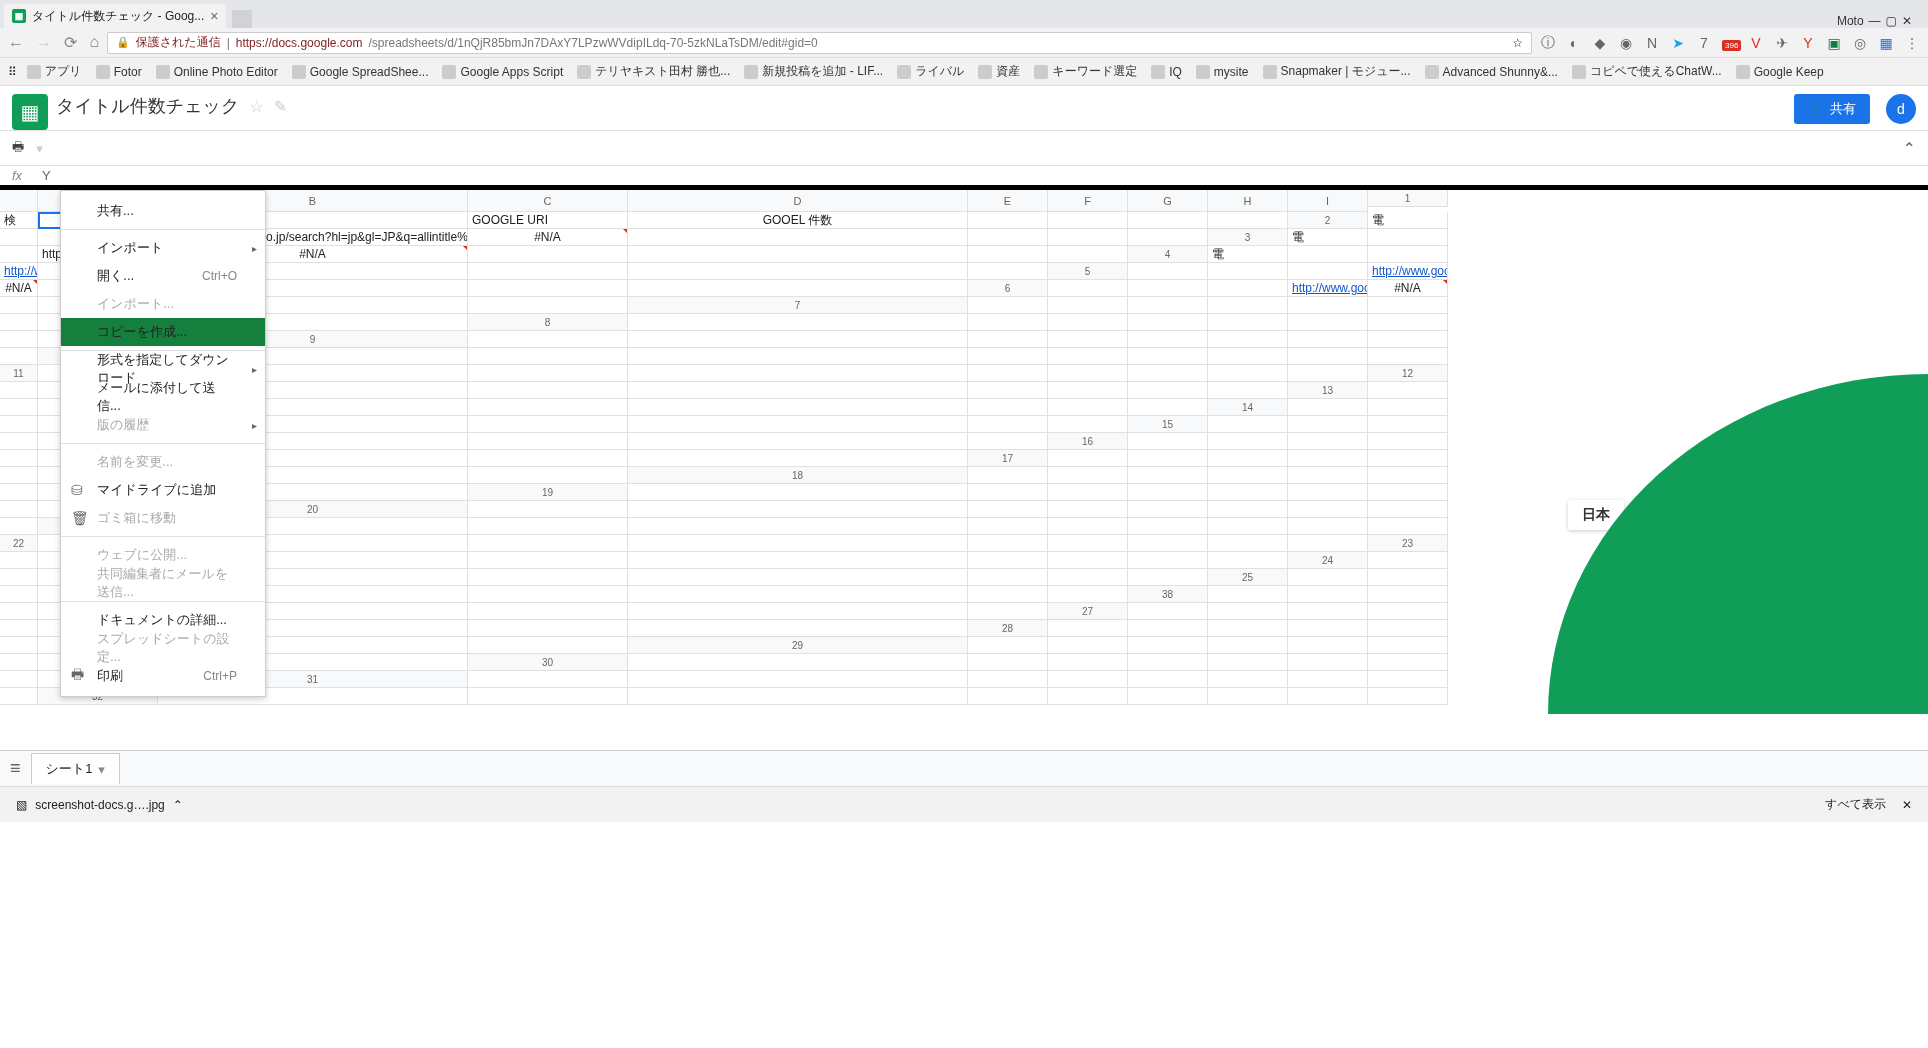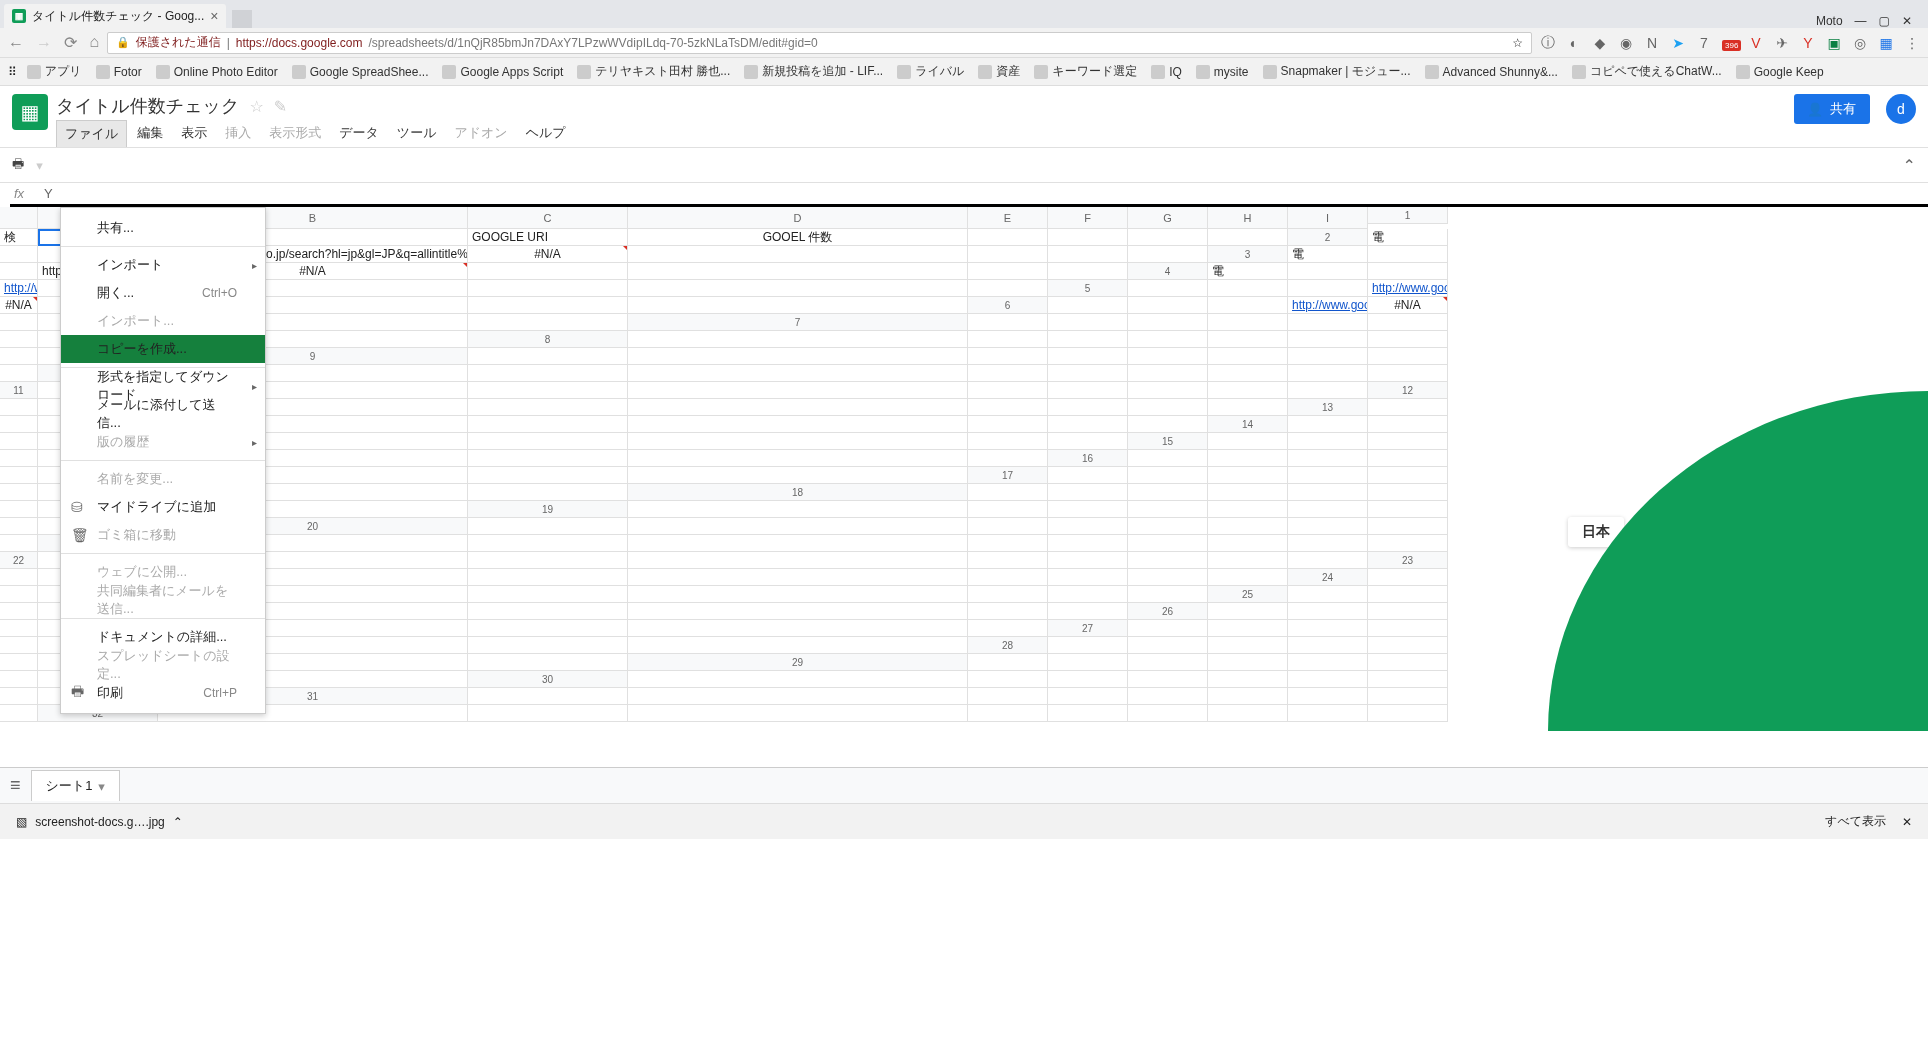--- a/index.html
+++ b/index.html
@@ -4,21 +4,21 @@
 <style>
 * { margin: 0; padding: 0; box-sizing: border-box; }
 body { font-family: Arial, "Hiragino Kaku Gothic ProN", "メイリオ", sans-serif; font-size: 13px; color: #222; background: #fff; overflow: hidden; }
 
 
 .browser-tabs { height: 28px; background: #e4e6ea; display: flex; align-items: flex-end; padding: 0 4px; }
 .browser-tab { background: #f2f2f2; height: 24px; min-width: 160px; display: flex; align-items: center; padding: 0 8px; font-size: 12px; border-radius: 3px 3px 0 0; gap: 6px; }
 .browser-tab .favicon { width: 14px; height: 14px; background: #0f9d58; border-radius: 2px; display: flex; align-items: center; justify-content: center; color: #fff; font-size: 9px; font-weight: bold; }
 .browser-tab .close { margin-left: auto; color: #666; font-size: 14px; }
 .new-tab { width: 20px; height: 18px; background: #d0d2d6; margin-left: 6px; }
-.win-controls { margin-left: auto; display: flex; gap: 12px; padding: 0 12px; color: #333; font-size: 12px; align-items: center; }
+.win-controls { margin-left: auto; display: flex; gap: 5px; padding: 0 12px; color: #333; font-size: 12px; align-items: center; }
 
 .addrbar { height: 30px; background: #f2f2f2; display: flex; align-items: center; padding: 0 8px; gap: 8px; border-bottom: 1px solid #ddd; }
 .nav-icons { display: flex; gap: 12px; color: #888; font-size: 16px; }
 .addr-input { flex: 1; height: 22px; background: #fff; border: 1px solid #ccc; border-radius: 2px; display: flex; align-items: center; padding: 0 8px; font-size: 12px; gap: 6px; }
 .lock { color: #0b8043; font-size: 11px; }
 .secure { color: #7f1d1d; }
 .url-gray { color: #777; }
 .addr-icons { display: flex; gap: 10px; color: #666; font-size: 14px; align-items: center; }
 .addr-icons span { width: 16px; text-align: center; }
 .ext-badge { background: #d93025; color: #fff; font-size: 8px; padding: 1px 3px; border-radius: 2px; }
@@ -39,21 +39,21 @@
 .menu-item.open { background: #e8e8e8; border-top: 1px solid #ccc; border-left: 1px solid #ccc; border-right: 1px solid #ccc; }
 .menu-item.disabled { color: #aaa; }
 .share-btn { background: #1a73e8; color: #fff; padding: 6px 14px; border-radius: 3px; font-size: 13px; display: flex; align-items: center; gap: 6px; }
 .avatar { width: 30px; height: 30px; border-radius: 50%; background: #1a73e8; color: #fff; display: flex; align-items: center; justify-content: center; font-size: 14px; margin-left: 8px; }
 
 
 .toolbar { height: 36px; border-top: 1px solid #e0e0e0; border-bottom: 1px solid #e0e0e0; display: flex; align-items: center; padding: 0 12px; gap: 12px; color: #444; }
 .toolbar .chev { margin-left: auto; font-size: 16px; color: #666; }
 
 
-.formula-bar { height: 24px; border-bottom: 3px solid #000000; display: flex; align-items: center; padding: 0 4px; font-size: 13px; color: #666; margin-left: 10px; }
+.formula-bar { height: 24px; border-bottom: 5px solid #000000; display: flex; align-items: center; padding: 0 12px; font-size: 13px; color: #666; }
 .fx { font-style: italic; color: #888; width: 30px; }
 
 
 .sheet-area { position: relative; height: 560px; overflow: hidden; }
 .grid { display: grid; grid-template-columns: 38px 120px 310px 160px 340px 80px repeat(5, 80px); }
 .hdr { background: #f8f9fa; border-right: 1px solid #e0e0e0; border-bottom: 1px solid #e0e0e0; height: 22px; display: flex; align-items: center; justify-content: center; font-size: 11px; color: #666; }
 .rowhdr { background: #f8f9fa; border-right: 1px solid #e0e0e0; border-bottom: 1px solid #e0e0e0; height: 17px; display: flex; align-items: center; justify-content: center; font-size: 10px; color: #666; }
 .cell { border-right: 1px solid #e0e0e0; border-bottom: 1px solid #e0e0e0; height: 17px; padding: 0 4px; font-size: 12px; display: flex; align-items: center; overflow: hidden; white-space: nowrap; }
 .cell.selected { outline: 2px solid #1a73e8; outline-offset: -2px; }
 .cell.center { justify-content: center; }
@@ -212,31 +212,20 @@
 </div>
 
 <div class="docs-header">
   <div class="docs-logo">▦</div>
   <div class="docs-title-area">
     <div class="docs-title-row">
       <span class="docs-title">タイトル件数チェック</span>
       <span class="star">☆</span>
       <span class="star">✎</span>
     </div>
-    <div class="menu-bar" id="menu-bar">
-        <span class="menu-item open">ファイル</span>
-        <span class="menu-item">編集</span>
-        <span class="menu-item">表示</span>
-        <span class="menu-item disabled">挿入</span>
-        <span class="menu-item disabled">表示形式</span>
-        <span class="menu-item">データ</span>
-        <span class="menu-item">ツール</span>
-        <span class="menu-item disabled">アドオン</span>
-        <span class="menu-item">ヘルプ</span>
-      </div>
   </div>
   <div class="share-btn">
     <span>👤</span>
     <span>共有</span>
   </div>
   <div class="avatar">
     <span>d</span>
   </div>
 </div>
 
@@ -512,21 +501,21 @@
       <div class="rowhdr">25</div>
       <div class="cell"></div>
       <div class="cell"></div>
       <div class="cell"></div>
       <div class="cell"></div>
       <div class="cell"></div>
       <div class="cell"></div>
       <div class="cell"></div>
       <div class="cell"></div>
       <div class="cell"></div>
-      <div class="rowhdr">26</div>
+      <div class="rowhdr">38</div>
       <div class="cell"></div>
       <div class="cell"></div>
       <div class="cell"></div>
       <div class="cell"></div>
       <div class="cell"></div>
       <div class="cell"></div>
       <div class="cell"></div>
       <div class="cell"></div>
       <div class="cell"></div>
       <div class="rowhdr">27</div>

